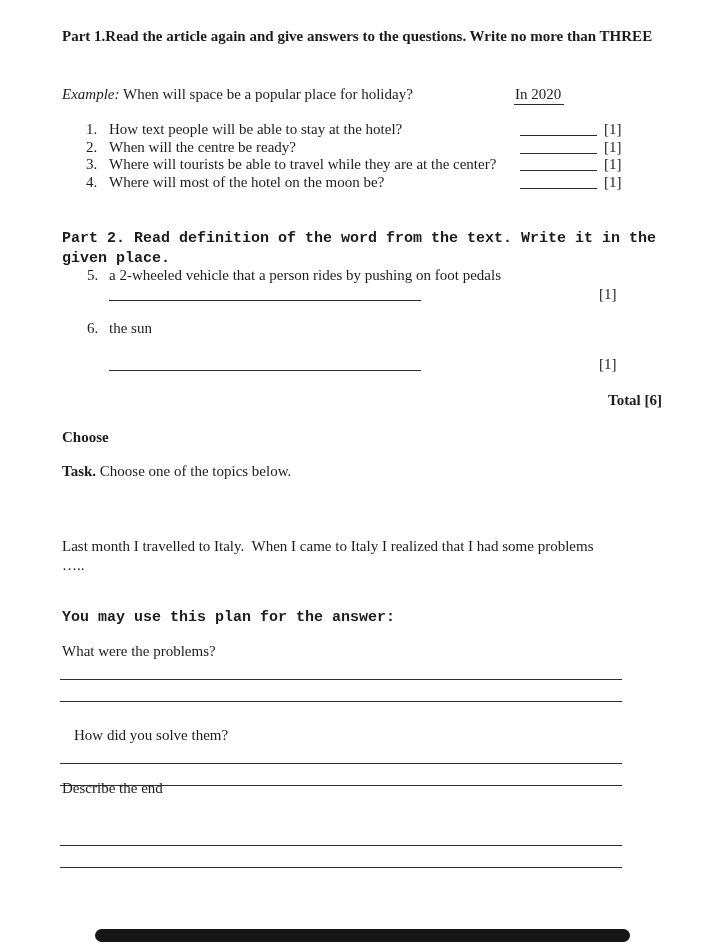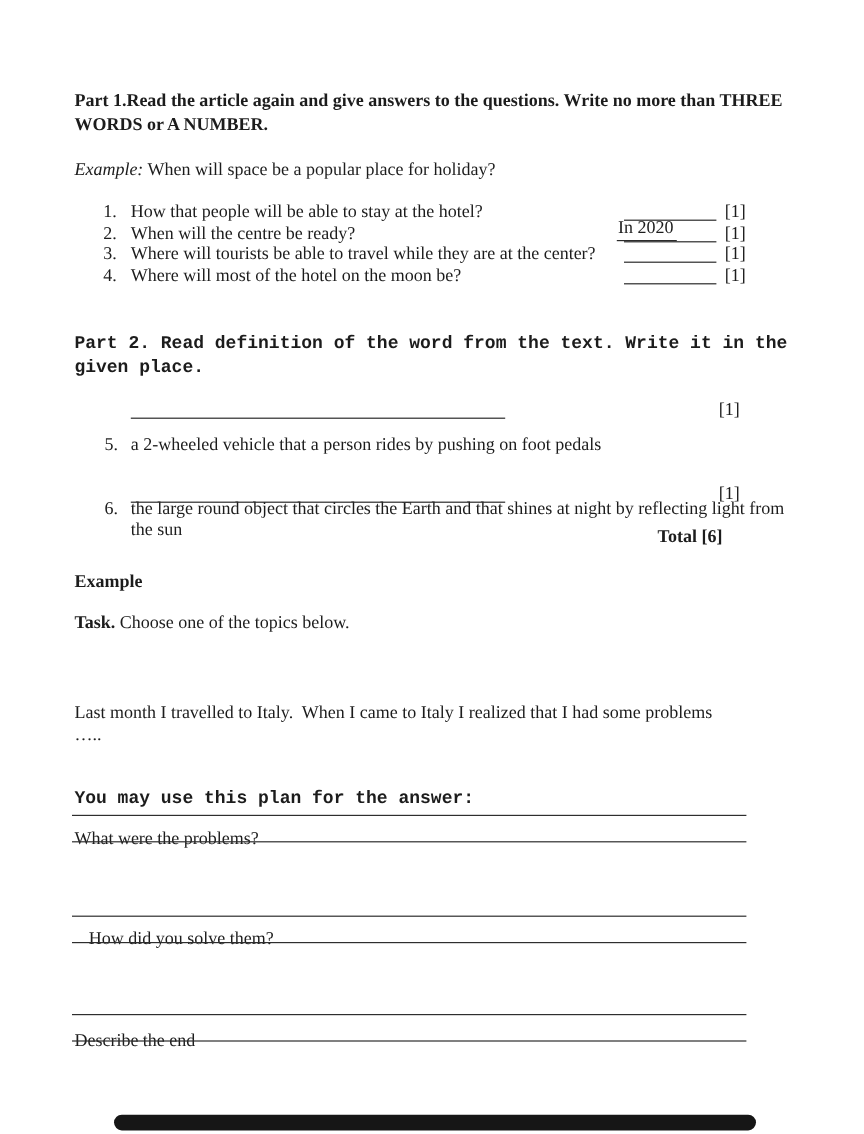--- a/index.html
+++ b/index.html
@@ -5,21 +5,21 @@
   html,body{margin:0;padding:0;background:#fff;}
   .page{
     position:relative;
     width:720px;height:945px;
     background:#ffffff;
     font-family:"Liberation Serif","DejaVu Serif",serif;
     color:#1c1c1c;
     font-size:15px;
     overflow:hidden;
   }
-  .abs{position:absolute;margin-top:48px;}
+  .abs{position:absolute;}
   .b{font-weight:bold;}
   .i{font-style:italic;text-align:center;}
   .heading{left:62px;width:628px;font-weight:bold;line-height:20px;}
   .qrow{position:relative;height:17.7px;}
   .qnum{position:absolute;left:24px;top:0;}
   .qtext{position:absolute;left:47px;top:0;white-space:nowrap;}
   .qblank{position:absolute;left:458px;top:1px;width:77px;height:13px;border-bottom:1.2px solid #2b2b2b;}
   .qmark{position:absolute;left:542px;top:0;}
   .defblank{position:absolute;left:47px;top:0;width:312px;height:14px;border-bottom:1.2px solid #2b2b2b;}
   .defmark{position:absolute;left:537px;top:0;}
@@ -28,33 +28,32 @@
   .prewrap{white-space:pre-wrap;}
   .bottom-bar{position:absolute;left:95px;top:929px;width:535px;height:13px;background:#161616;border-radius:7px;}
 </style>
 </head>
 <body>
 
 <div class="page">
 
   <div class="abs heading" style="top:26px;">
     <div>Part 1.Read the article again and give answers to the questions. Write no more than THREE</div>
-    <div>WORDS or A NUMBER.</div>
   </div>
 
   <div class="abs" style="top:86px;left:62px;width:628px;height:18px;">
     <span class="i">Example:</span>
     <span>When will space be a popular place for holiday?</span>
     <span class="abs underlined" style="left:452px;top:0;">In 2020</span>
   </div>
 
   <div class="abs" style="top:121px;left:62px;width:640px;">
     <div class="qrow">
       <span class="qnum">1.</span>
-      <span class="qtext">How that people will be able to stay at the hotel?</span>
+      <span class="qtext">How text people will be able to stay at the hotel?</span>
       <span class="qblank"></span>
       <span class="qmark">[1]</span>
     </div>
     <div class="qrow">
       <span class="qnum">2.</span>
       <span class="qtext">When will the centre be ready?</span>
       <span class="qblank"></span>
       <span class="qmark">[1]</span>
     </div>
     <div class="qrow">
@@ -78,51 +77,50 @@
     <span class="abs" style="left:47px;top:0;white-space:nowrap;">a 2-wheeled vehicle that a person rides by pushing on foot pedals</span>
   </div>
   <div class="abs" style="top:286px;left:62px;width:640px;height:16px;">
     <span class="defblank"></span>
     <span class="defmark">[1]</span>
   </div>
 
   <div class="abs" style="top:319px;left:62px;width:640px;line-height:18px;">
     <span class="abs" style="left:25px;top:0;">6.</span>
     <div class="abs" style="left:47px;top:0;width:580px;">
-      <div>the large round object that circles the Earth and that shines at night by reflecting light from</div>
       <div>the sun</div>
     </div>
   </div>
   <div class="abs" style="top:356px;left:62px;width:640px;height:16px;">
     <span class="defblank"></span>
     <span class="defmark">[1]</span>
   </div>
 
-  <div class="abs b" style="top:392px;left:548px;text-align:right;">Total [6]</div>
+  <div class="abs b" style="top:392px;left:608px;text-align:right;">Total [6]</div>
 
-  <div class="abs b" style="top:429px;left:62px;">Example</div>
+  <div class="abs b" style="top:429px;left:62px;">Choose</div>
 
   <div class="abs" style="top:462px;left:62px;width:628px;line-height:18px;">
     <div><span class="b">Task.</span><span class="prewrap"> Choose one of the topics below.</span></div>
   </div>
 
   <div class="abs" style="top:537px;left:62px;width:628px;line-height:19px;">
     <div class="prewrap">Last month I travelled to Italy.  When I came to Italy I realized that I had some problems</div>
     <div>…..</div>
   </div>
 
   <div class="abs b" style="top:609px;left:62px;font-family:Liberation Mono, monospace;">You may use this plan for the answer:</div>
 
   <div class="abs" style="top:643px;left:62px;text-align:center;">What were the problems?</div>
   <div class="wline" style="top:679px;"></div>
   <div class="wline" style="top:701px;"></div>
 
   <div class="abs" style="top:727px;left:74px;text-align:right;">How did you solve them?</div>
   <div class="wline" style="top:763px;"></div>
   <div class="wline" style="top:785px;"></div>
 
-  <div class="abs" style="top:812px;left:62px;">Describe the end</div>
+  <div class="abs" style="top:780px;left:62px;">Describe the end</div>
   <div class="wline" style="top:845px;"></div>
   <div class="wline" style="top:867px;"></div>
 
   <div class="bottom-bar"></div>
 
 </div>
 
 </body></html>

